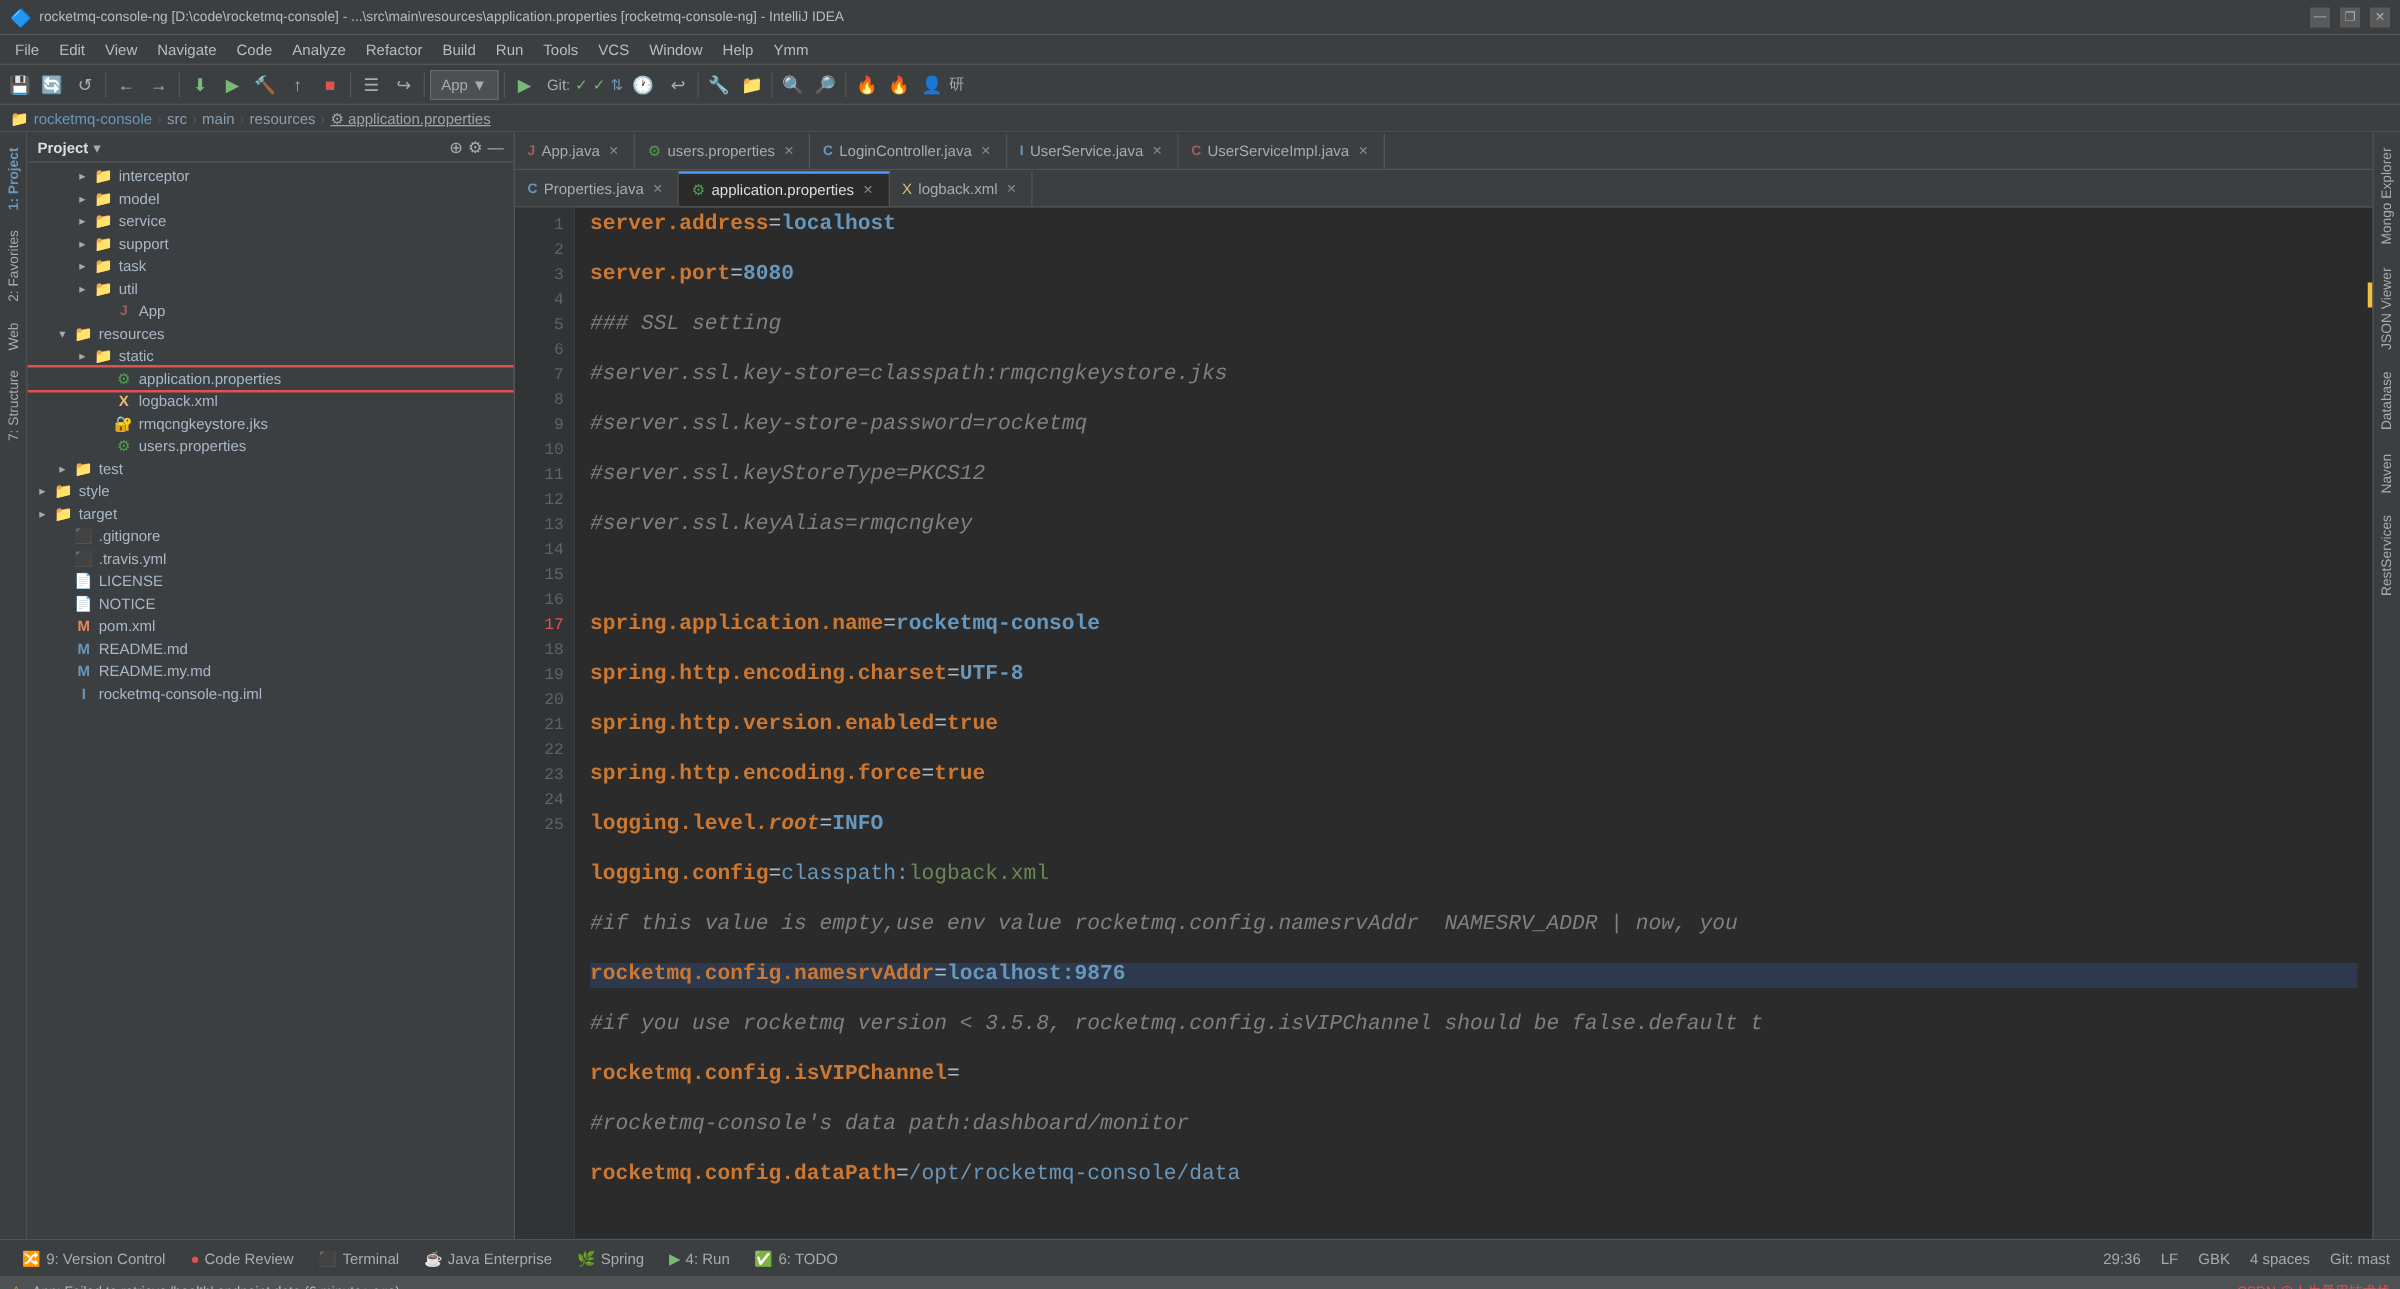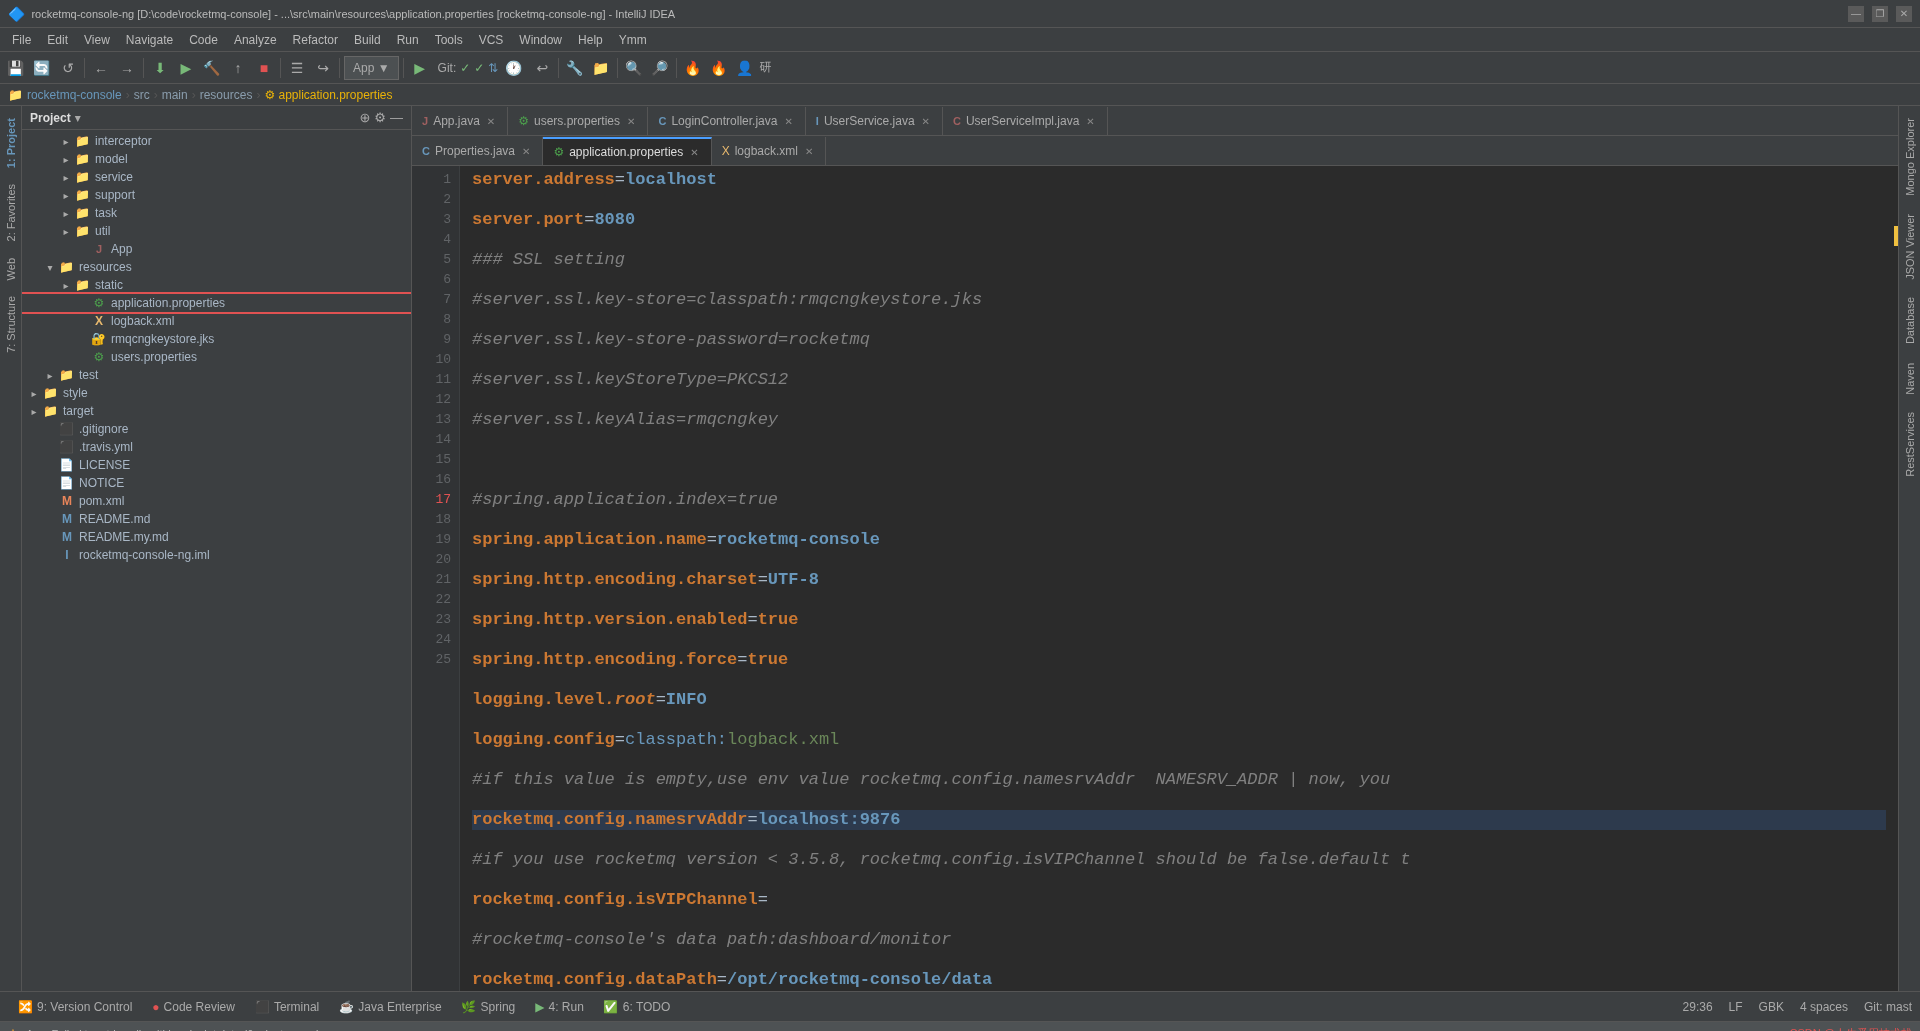--- a/index.html
+++ b/index.html
@@ -349,21 +349,21 @@
   <div id="breadcrumb">
     <span style="color:#c8a96e;">📁</span>
     <span style="color:#6897bb;">rocketmq-console</span>
     <span class="bc-sep">›</span>
     <span>src</span>
     <span class="bc-sep">›</span>
     <span>main</span>
     <span class="bc-sep">›</span>
     <span>resources</span>
     <span class="bc-sep">›</span>
-    <span style="color:#eab308;">⚙ application.properties</span>
+    <span style="color:#a3a3a3;text-decoration:underline;">⚙ application.properties</span>
   </div>
 
   <div id="main">
 
     <div id="left-vtabs">
       <div class="left-vtab" style="color:#6897bb; font-weight:bold;">1: Project</div>
       <div class="left-vtab">2: Favorites</div>
       <div class="left-vtab">Web</div>
       <div class="left-vtab">7: Structure</div>
     </div>
@@ -607,33 +607,32 @@
               <div>25</div>
             </div>
           <div id="code-lines"><span class="code-line"><span style="color:#cc7832; font-weight:bold;">server.address</span>=<span style="color:#6897bb; font-weight:bold;">localhost</span></span>
 <span class="code-line"><span style="color:#cc7832; font-weight:bold;">server.port</span>=<span style="color:#6897bb; font-weight:bold;">8080</span></span>
 <span class="code-line"><span class="c-comment">### SSL setting</span></span>
 <span class="code-line"><span class="c-comment">#server.ssl.key-store=classpath:rmqcngkeystore.jks</span></span>
 <span class="code-line"><span class="c-comment">#server.ssl.key-store-password=rocketmq</span></span>
 <span class="code-line"><span class="c-comment">#server.ssl.keyStoreType=PKCS12</span></span>
 <span class="code-line"><span class="c-comment">#server.ssl.keyAlias=rmqcngkey</span></span>
 <span class="code-line"> </span>
-<span class="code-line"><span class="c-comment">#spring.application.index=true</span></span>
 <span class="code-line"><span style="color:#cc7832; font-weight:bold;">spring.application.name</span>=<span style="color:#6897bb; font-weight:bold;">rocketmq-console</span></span>
 <span class="code-line"><span style="color:#cc7832; font-weight:bold;">spring.http.encoding.charset</span>=<span style="color:#6897bb; font-weight:bold;">UTF-8</span></span>
 <span class="code-line"><span style="color:#cc7832; font-weight:bold;">spring.http.version.enabled</span>=<span style="color:#cc7832; font-weight:bold;">true</span></span>
 <span class="code-line"><span style="color:#cc7832; font-weight:bold;">spring.http.encoding.force</span>=<span style="color:#cc7832; font-weight:bold;">true</span></span>
 <span class="code-line"><span style="color:#cc7832; font-weight:bold;">logging.level<span style="font-style:italic;">.root</span></span>=<span style="color:#6897bb; font-weight:bold;">INFO</span></span>
 <span class="code-line"><span style="color:#cc7832; font-weight:bold;">logging.config</span>=<span style="color:#6897bb;">classpath:</span><span style="color:#6a8759;">logback.xml</span></span>
 <span class="code-line"><span class="c-comment">#if this value is empty,use env value rocketmq.config.namesrvAddr  NAMESRV_ADDR | now, you</span></span>
 <span class="code-line" style="background: rgb(45, 58, 77); display: block;"><span style="color:#cc7832; font-weight:bold;">rocketmq.config.namesrvAddr</span>=<span style="color:#6897bb; font-weight:bold;">localhost:9876</span></span>
 <span class="code-line"><span class="c-comment">#if you use rocketmq version &lt; 3.5.8, rocketmq.config.isVIPChannel should be false.default t</span></span>
 <span class="code-line"><span style="color:#cc7832; font-weight:bold;">rocketmq.config.isVIPChannel</span>=<span style="color:#6897bb; font-weight:bold;"></span></span>
 <span class="code-line"><span class="c-comment">#rocketmq-console's data path:dashboard/monitor</span></span>
-<span class="code-line"><span style="color:#cc7832; font-weight:bold;">rocketmq.config.dataPath</span>=<span style="color:#6897bb; font-weight:bold;">/opt/rocketmq-console/data</span></span>
+<span class="code-line"><span style="color:#cc7832; font-weight:bold;">rocketmq.config.dataPath</span>=<span style="color:#6897bb; font-weight:normal;">/opt/rocketmq-console/data</span></span>
 
 
 
 
 </div>
         </div>
         <div class="scrollmark"></div>
       </div>
     </div>
 

